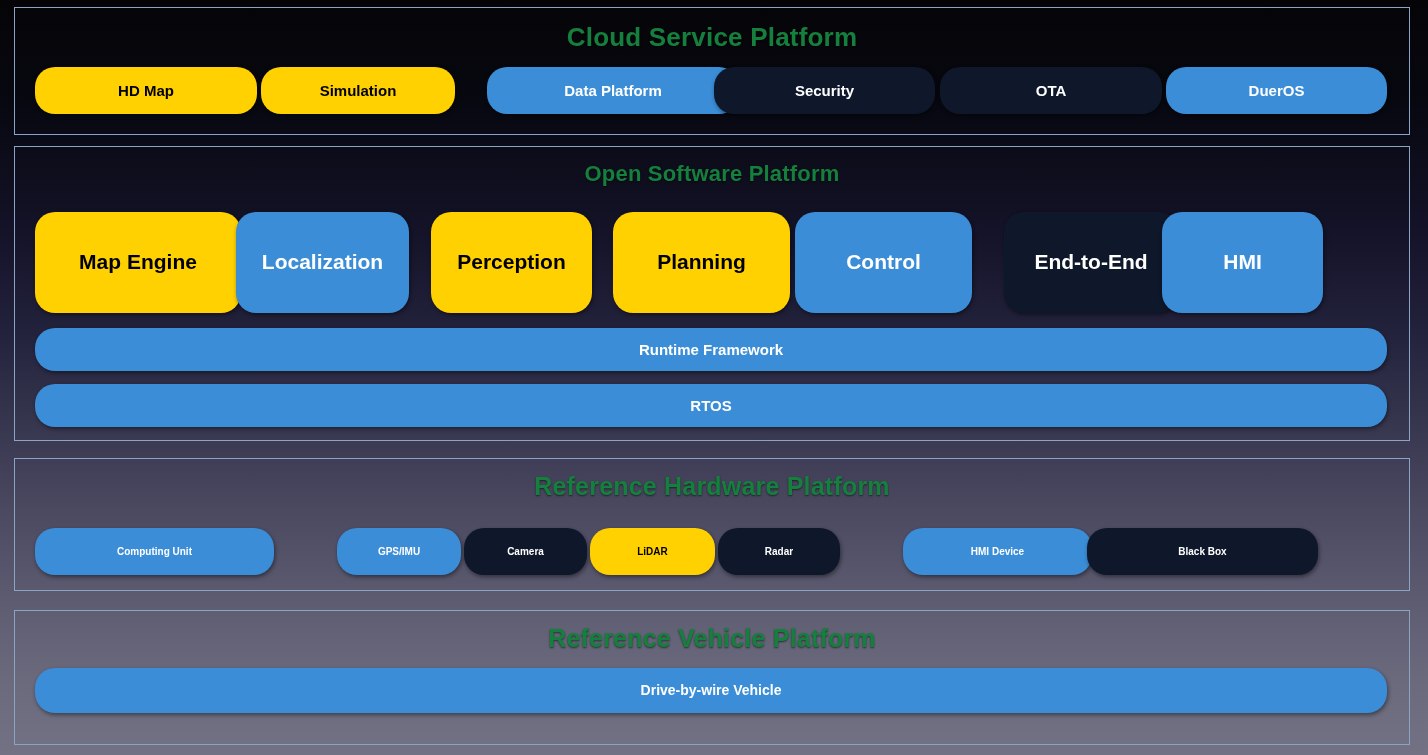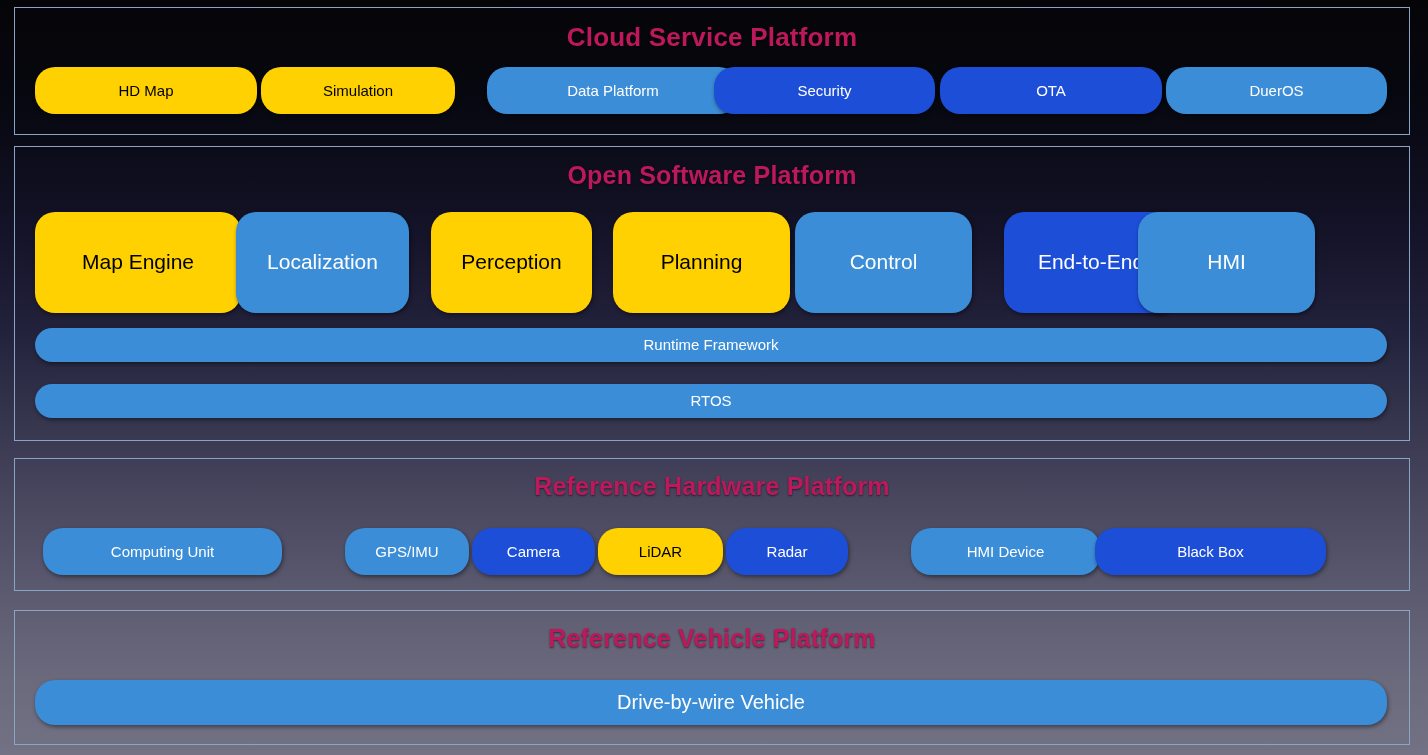--- a/index.html
+++ b/index.html
@@ -26,74 +26,74 @@
 
   
   .panel {
     position:absolute;
     border:1.5px solid #8ba4c6;
     left:14px;
     width:1396px;
   }
   .panel-title {
     text-align:center;
-    color:#be185d;
+    color:#15803d;
     font-weight:bold;
     letter-spacing:0.2px;
     text-shadow:0 1px 2px rgba(0,0,0,.55);
   }
 
   
   #panel-cloud { top:7px;  height:128px; }
   #panel-cloud .panel-title { font-size:26px; margin-top:14px; }
 
   
   #panel-software { top:146px; height:295px; }
-  #panel-software .panel-title { font-size:25px; margin-top:14px; }
+  #panel-software .panel-title { font-size:22px; margin-top:14px; }
 
   
   #panel-hardware { top:458px; height:133px; }
   #panel-hardware .panel-title { font-size:25px; margin-top:13px; }
 
   
   #panel-vehicle { top:610px; height:135px; }
   #panel-vehicle .panel-title { font-size:25px; margin-top:13px; }
 
   
   .blk {
     position:absolute;
     display:flex;
     align-items:center;
     justify-content:center;
     text-align:center;
-    font-weight:normal;
+    font-weight:bold;
     box-shadow:1px 2px 4px rgba(0,0,0,.45);
     line-height:1.15;
     border-radius:20px;
   }
   .c-yellow { background:#FFD100; color:#000000; }
   .c-blue   { background:#3A8DD6; color:#ffffff; }
-  .c-red    { background:#1d4ed8; color:#ffffff; }
+  .c-red    { background:#0f172a; color:#ffffff; }
 
   
   .row-cloud .blk { top:67px; height:47px; font-size:15px; }
 
   
   .row-sw .blk { top:212px; height:101px; font-size:21px; }
 
   
-  .bar { left:35px; width:1352px; height:34px; font-size:15px; }
+  .bar { left:35px; width:1352px; height:43px; font-size:15px; }
   #bar-runtime { top:328px; }
   #bar-rtos    { top:384px; }
 
   
-  .row-hw .blk { top:528px; height:47px; font-size:15px;margin-left:8px; }
+  .row-hw .blk { top:528px; height:47px; font-size:10px; }
 
   
-  #bar-vehicle { left:35px; width:1352px; top:668px; height:45px; font-size:20px;margin-top:12px; }
+  #bar-vehicle { left:35px; width:1352px; top:668px; height:45px; font-size:14px; }
 </style>
 </head>
 <body>
 
 <div class="panel" id="panel-cloud">
   <div class="panel-title">Cloud Service Platform</div>
 </div>
 <div class="row-cloud">
   <div class="blk c-yellow" style="left:35px;width:222px">HD Map</div>
   <div class="blk c-yellow" style="left:261px;width:194px">Simulation</div>
@@ -106,21 +106,21 @@
 <div class="panel" id="panel-software">
   <div class="panel-title">Open Software Platform</div>
 </div>
 <div class="row-sw">
   <div class="blk c-yellow" style="left:35px;width:206px">Map Engine</div>
   <div class="blk c-blue" style="left:236px;width:173px">Localization</div>
   <div class="blk c-yellow" style="left:431px;width:161px">Perception</div>
   <div class="blk c-yellow" style="left:613px;width:177px">Planning</div>
   <div class="blk c-blue" style="left:795px;width:177px">Control</div>
   <div class="blk c-red" style="left:1004px;width:174px">End-to-End</div>
-  <div class="blk c-blue" style="left:1138px;width:177px">HMI</div>
+  <div class="blk c-blue" style="left:1162px;width:161px">HMI</div>
 </div>
 <div class="blk c-blue bar" id="bar-runtime">Runtime Framework</div>
 <div class="blk c-blue bar" id="bar-rtos">RTOS</div>
 
 <div class="panel" id="panel-hardware">
   <div class="panel-title">Reference Hardware Platform</div>
 </div>
 <div class="row-hw">
   <div class="blk c-blue" style="left:35px;width:239px">Computing Unit</div>
   <div class="blk c-blue" style="left:337px;width:124px">GPS/IMU</div>

